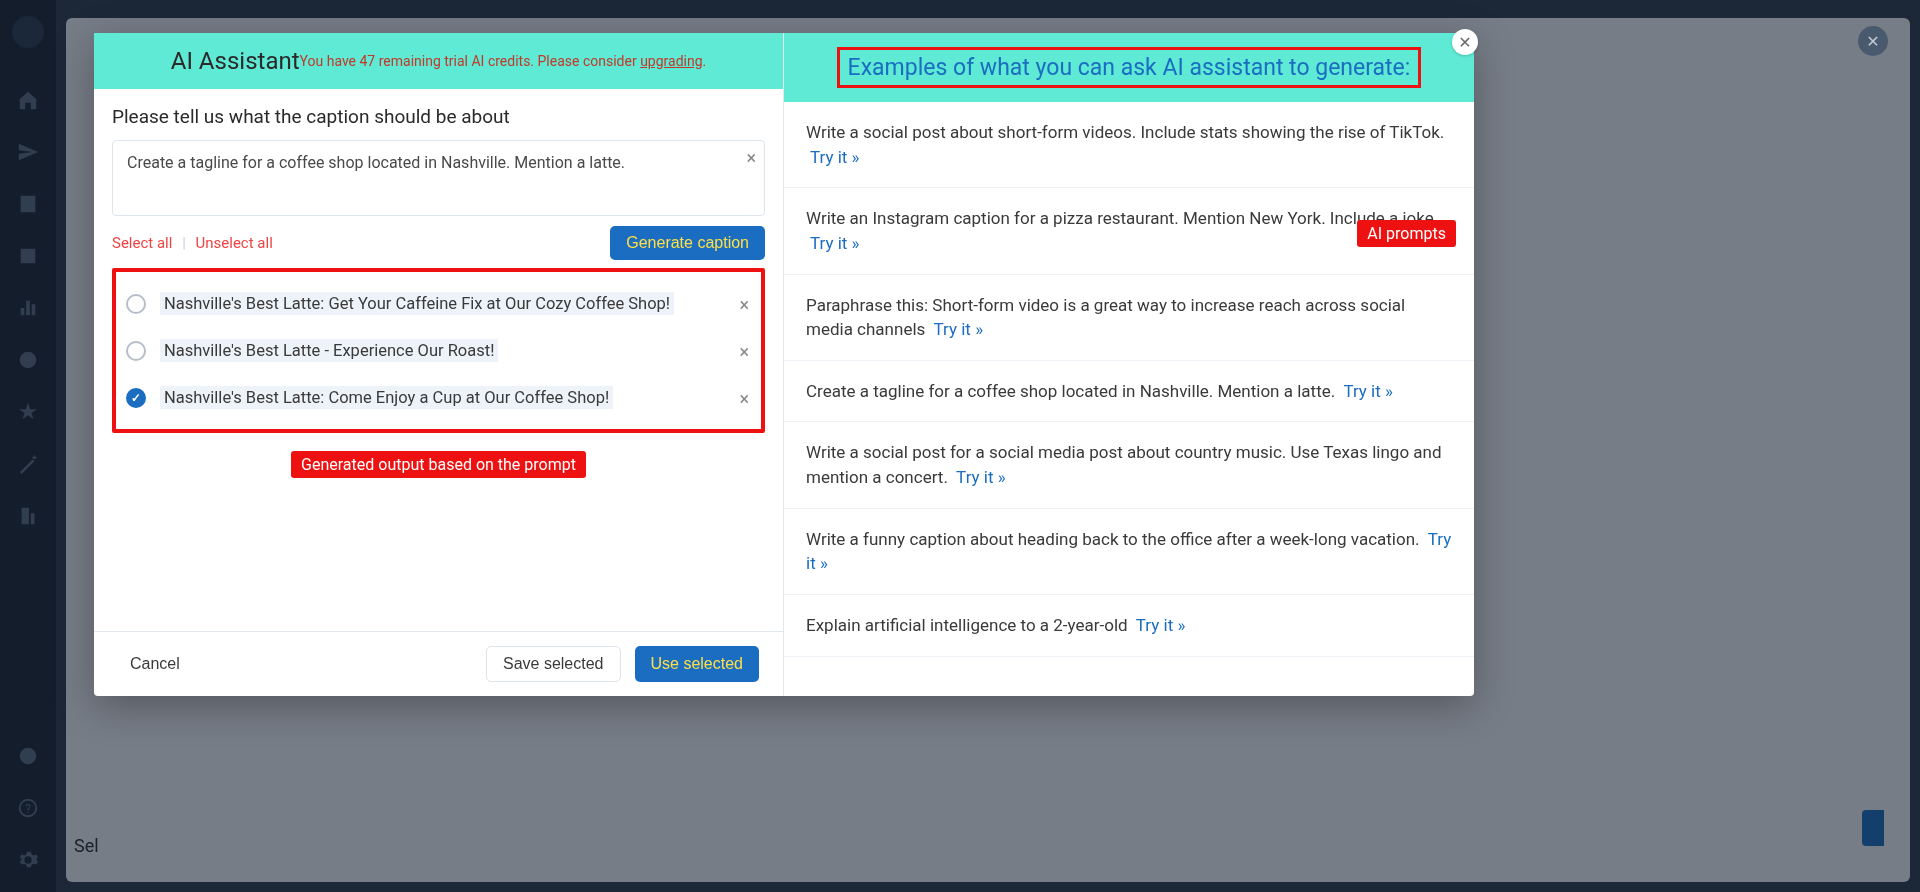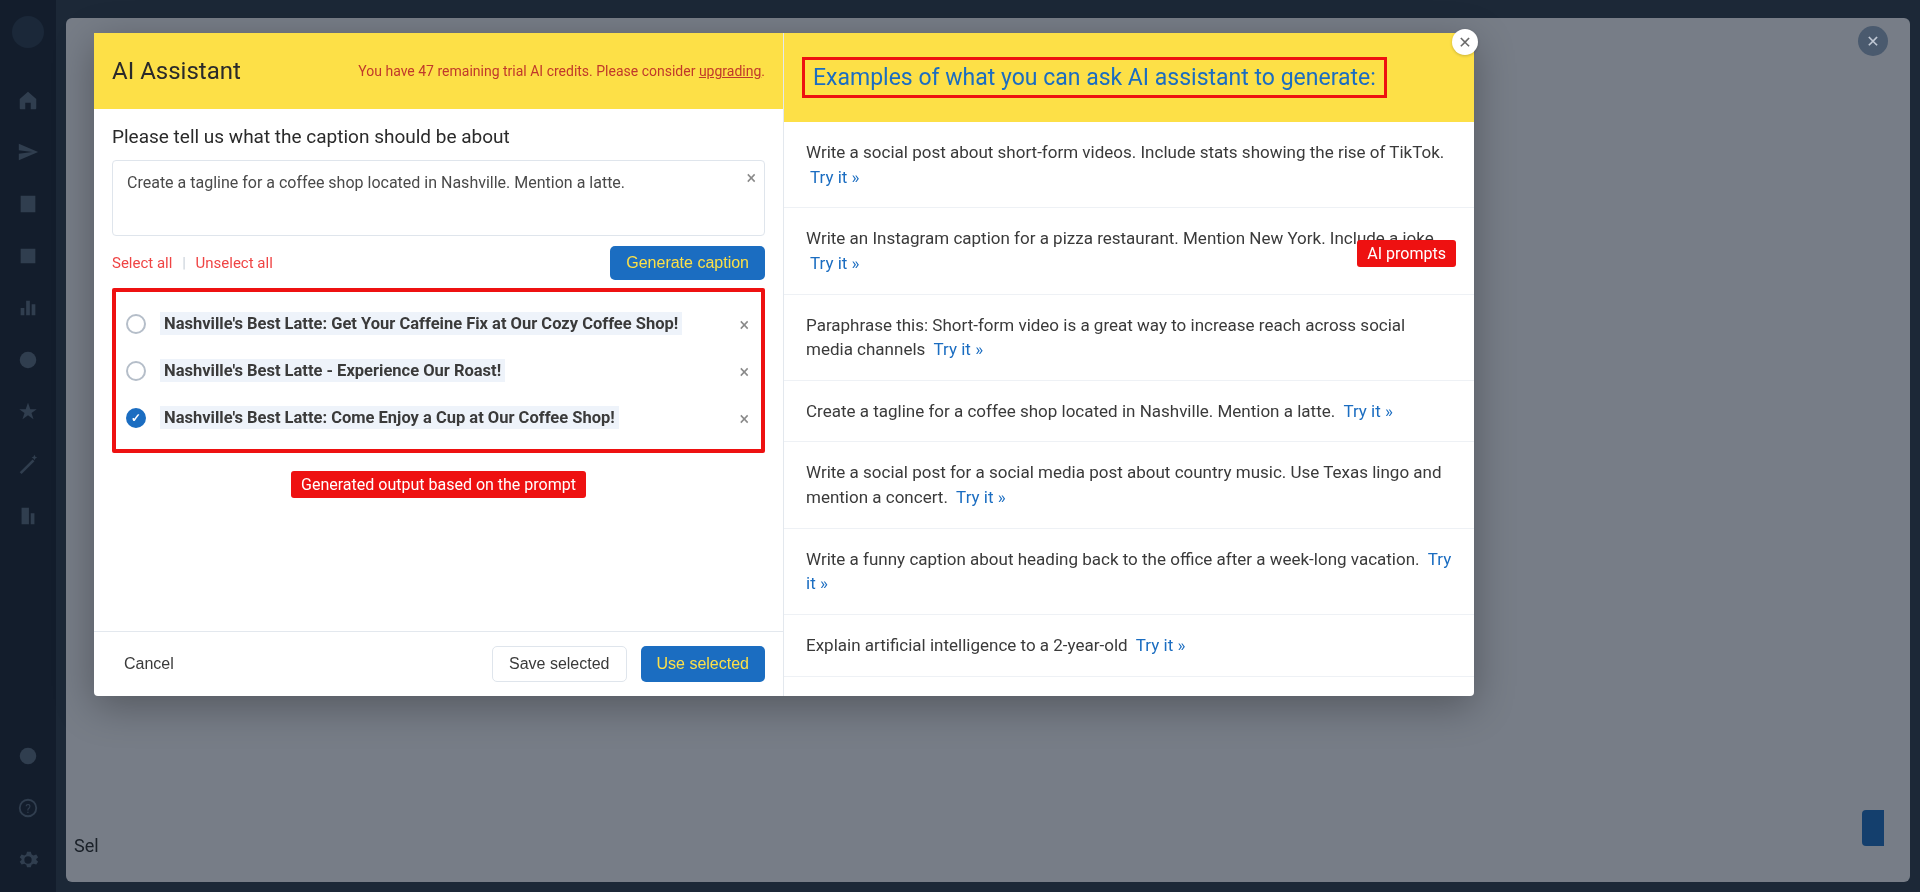--- a/index.html
+++ b/index.html
@@ -117,25 +117,25 @@
   width: 690px;
   border-right: 1px solid #e3e8ee;
   display:flex; flex-direction:column;
 }
 .right-panel {
   flex: 1;
   display:flex; flex-direction:column;
 }
 
 .panel-header {
-  background: #fde047;
-  padding: 24px 18px;
+  background: #5eead4;
+  padding: 14px 18px;
   display:flex;
   align-items:center;
-  justify-content:space-between;
+  justify-content:center;
   min-height: 56px;
 }
 .ai-title {
   font-size: 24px;
   font-weight: 400;
   color: #2a2a2a;
 }
 .credits {
   font-size: 14px;
   color: #c0392b;
@@ -217,21 +217,20 @@
   border-color:#1b6dc1;
 }
 .result-check.checked::after {
   content:"✓"; color:#fff; font-size:12px; font-weight:bold;
 }
 .result-text {
   font-size:16.5px;
   color:#3a3a3a;
   background:#eef3fa;
   padding:2px 4px;
-  font-weight:bold;
 }
 .result-remove {
   position:absolute; right:6px; top:50%; transform:translateY(-50%);
   color:#8a8a8a; font-size:18px; cursor:pointer;
 }
 
 
 .anno-label {
   display:inline-block;
   background:#e11;
@@ -244,21 +243,21 @@
 .anno-label.prompts {
   position:absolute;
   right:18px;
   top:100px;
 }
 .center { text-align:center; }
 
 
 .footer {
   border-top:1px solid #e3e8ee;
-  padding:14px 18px;
+  padding:14px 24px;
   display:flex;
   justify-content:space-between;
   align-items:center;
 }
 .footer-right { display:flex; gap:14px; }
 .btn-secondary {
   background:#fff;
   border:1px solid #dfe5ec;
   border-radius:5px;
   padding:8px 16px;

